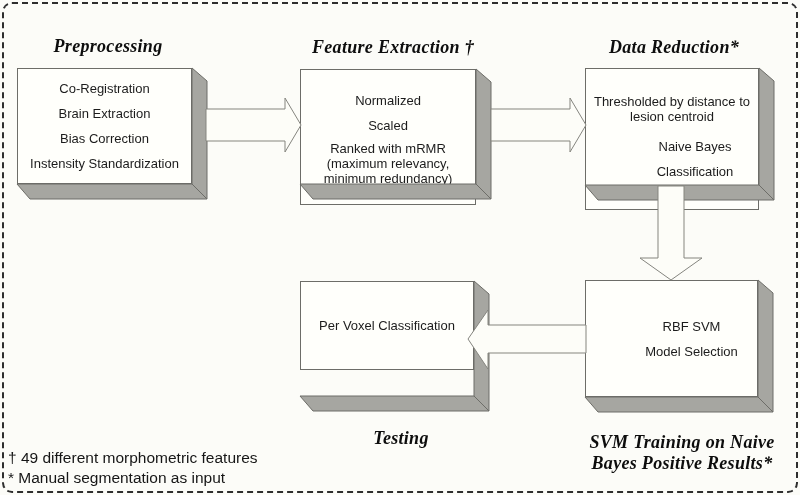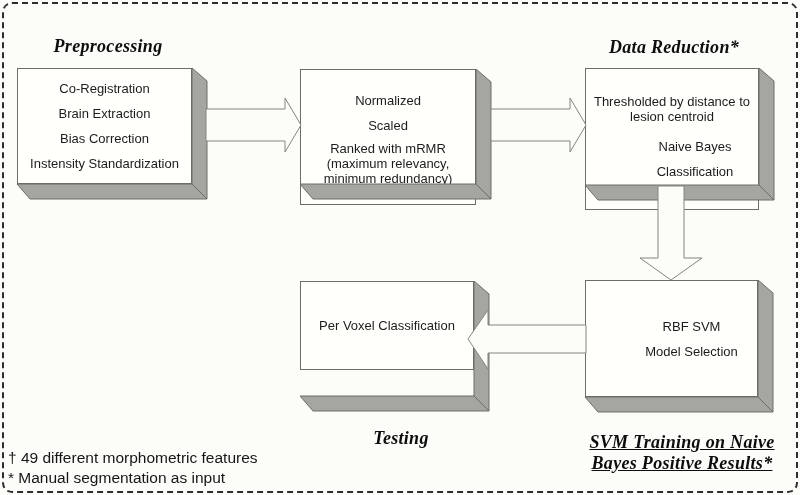--- a/index.html
+++ b/index.html
@@ -34,22 +34,23 @@
     position:absolute;left:8px;top:448px;font-size:15.5px;line-height:20px;color:#161616;
   }
 </style>
 </head>
 <body>
 
 <div id="canvas">
   <div id="frame"></div>
 
   <div class="flow-title" style="left:18px;top:36px;width:180px;">Preprocessing</div>
+  <div class="flow-title" style="left:300px;top:37px;width:186px;">Feature Extraction †</div>
   <div class="flow-title" style="left:584px;top:37px;width:180px;">Data Reduction*</div>
-  <div class="flow-title" style="left:572px;top:432px;width:220px;line-height:21px;text-decoration:underline;">SVM Training on Naive
+  <div class="flow-title" style="left:572px;top:432px;width:220px;line-height:21px;">SVM Training on Naive
 Bayes Positive Results*</div>
   <div class="flow-title" style="left:341px;top:428px;width:120px;">Testing</div>
 
   <div class="box3d" style="left:17px;top:68px;width:175px;height:116px;">
     <span class="bi">Co-Registration</span>
     <span class="bi">Brain Extraction</span>
     <span class="bi">Bias Correction</span>
     <span class="bi">Instensity Standardization</span>
   <svg class="shadow" width="191" height="132">
         <polygon points="175,0 190,13 190,131 13,131 0,116 175,116" fill="#a6a6a1" stroke="#6d6d68" stroke-width="1"></polygon>

